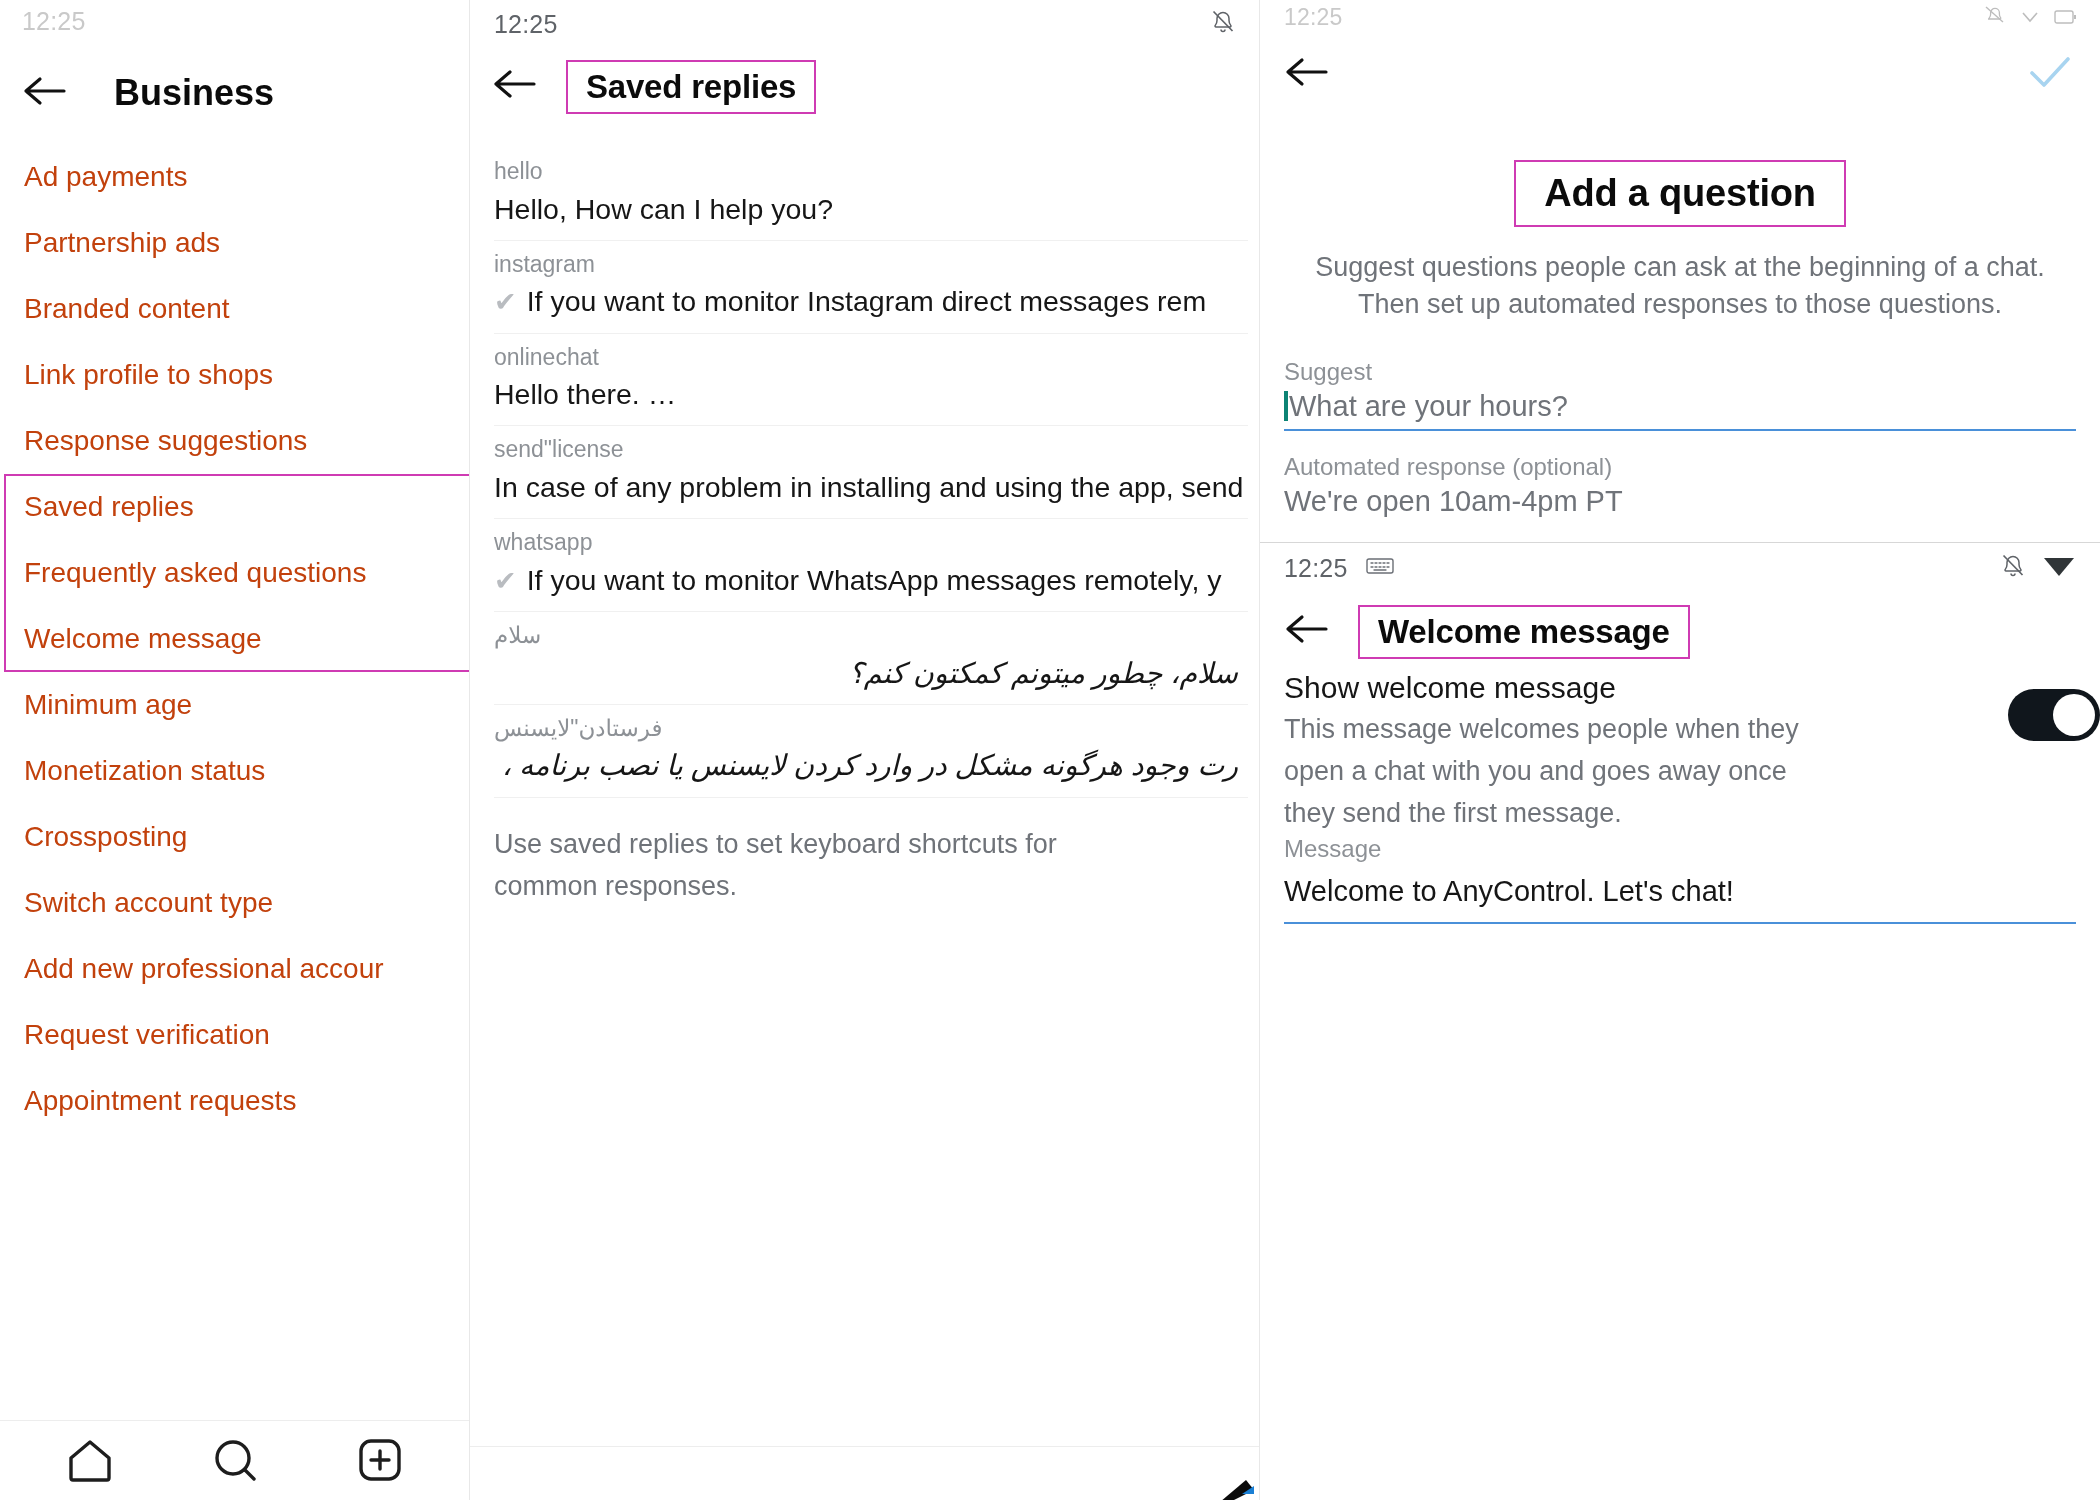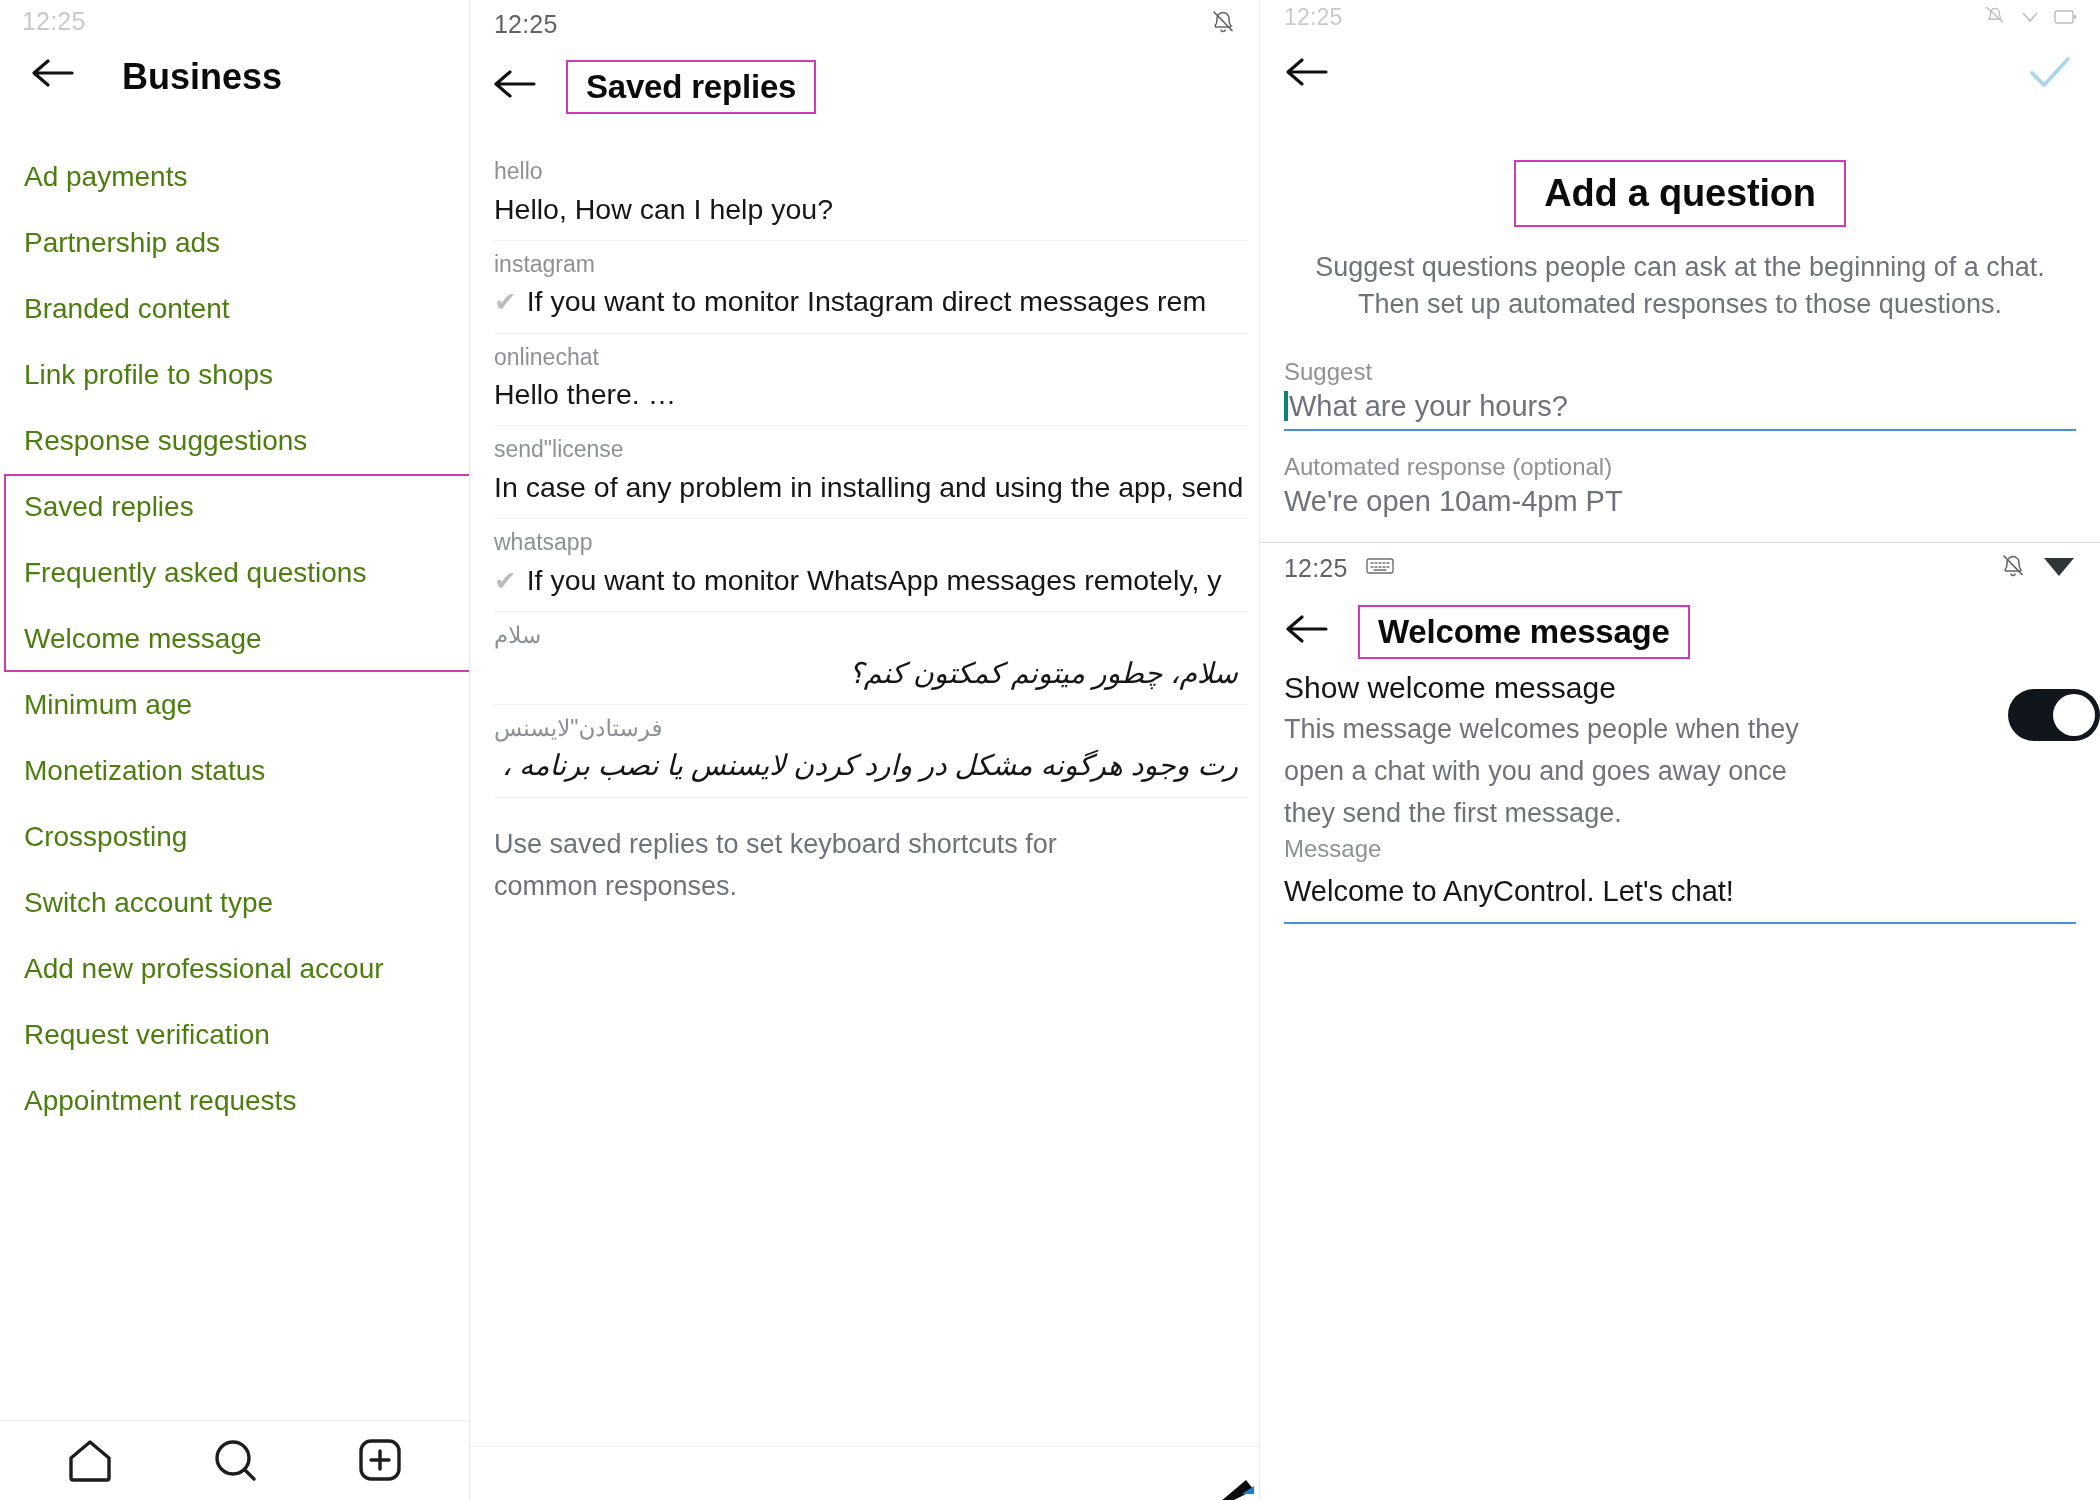--- a/index.html
+++ b/index.html
@@ -35,26 +35,26 @@
     width: 52px; height: 40px; position: relative; flex: 0 0 auto;
   }
   .appbar-title-box {
     display: inline-flex; align-items: center; justify-content: center;
     border: 2px solid #cf3bb3; padding: 6px 18px;
   }
   .appbar-title { font-size: 33px; font-weight: 700; color: #0b0b0b; white-space: nowrap; letter-spacing: -.2px; }
   .appbar-title.xl { font-size: 38px; }
 
   
-  .biz-head { display:flex; align-items:flex-start; padding: 16px 0 0 22px; height: 74px; margin-left: 8px; }
+  .biz-head { display:flex; align-items:flex-end; padding: 16px 0 0 22px; height: 74px; }
   .biz-title { font-size: 36px; font-weight: 700; margin-left: 40px; color:#0b0b0b; }
   .settings-list { position:relative; margin-top: 30px; }
   .settings-item {
     height: 66px; display: flex; align-items: center;
-    padding-left: 24px; font-size: 28px; color: #4d7c0f; white-space: nowrap;
+    padding-left: 24px; font-size: 28px; color: #c2410c; white-space: nowrap;
   }
   .hl-box {
     position: absolute; left: 4px; right: 0; top: 0;
     border-top: 2px solid #cf3bb3; border-bottom: 2px solid #cf3bb3;
     border-left: 2px solid #cf3bb3; pointer-events: none;
   }
   .bottomnav {
     position: absolute; left: 0; bottom: 0; width: 470px; height: 82px;
     border-top: 1px solid #ededed; display: flex; align-items: center;
     justify-content: space-around; padding: 0 18px;

